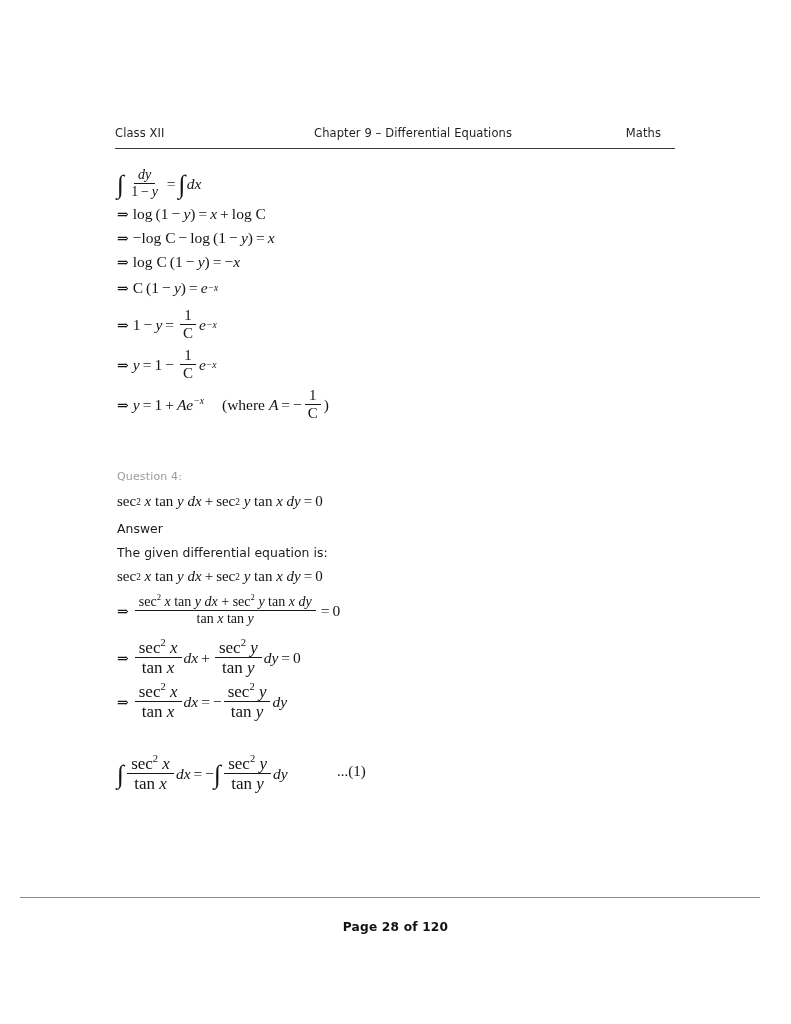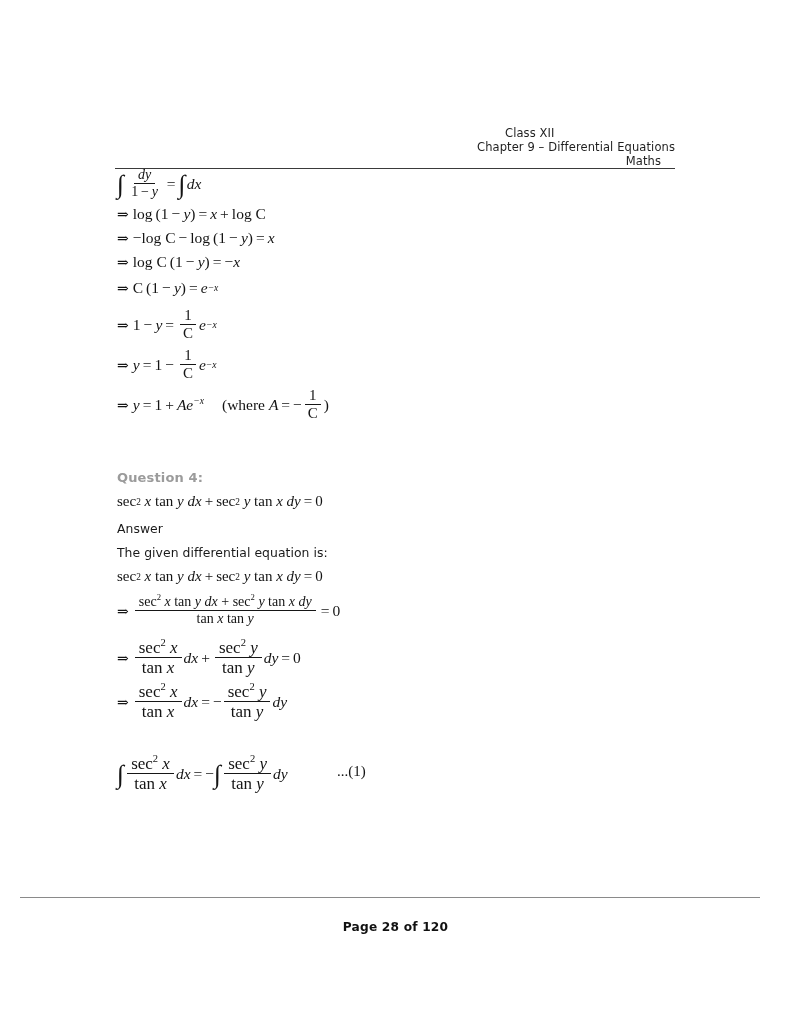--- a/index.html
+++ b/index.html
@@ -22,47 +22,46 @@
     background: #ffffff;
   }
 
   
   .page-header {
     position: absolute;
     left: 115px;
     top: 126px;
     width: 560px;
     border-bottom: 1.4px solid #3a3a3a;
-    padding-bottom: 0;
+    padding-bottom: 8px;
     display: flex;
     align-items: flex-end;
     font-size: 11.5px;
     color: #1f1f1f;
     letter-spacing: 0.1px;
-    flex-direction: column;
   }
   .hdr-left   { width: 170px; text-align: left; }
   .hdr-center { flex: 1; text-align: center; }
   .hdr-right  { width: 120px; text-align: right; padding-right: 14px; }
 
   
   .prose {
     position: absolute;
     left: 117px;
     font-size: 12.4px;
     line-height: 1.35;
     color: #1a1a1a;
     letter-spacing: 0.05px;
     white-space: nowrap;
   }
   .question-label {
     position: absolute;
     left: 117px;
-    font-size: 13px;
-    font-weight: bold;
+    font-size: 11px;
+    font-weight: normal;
     color: #9b9b9b;
     letter-spacing: 0.15px;
   }
 
   
   .math {
     position: absolute;
     font-family: "Liberation Serif", "DejaVu Serif", serif;
     font-size: 15.5px;
     color: #141414;

